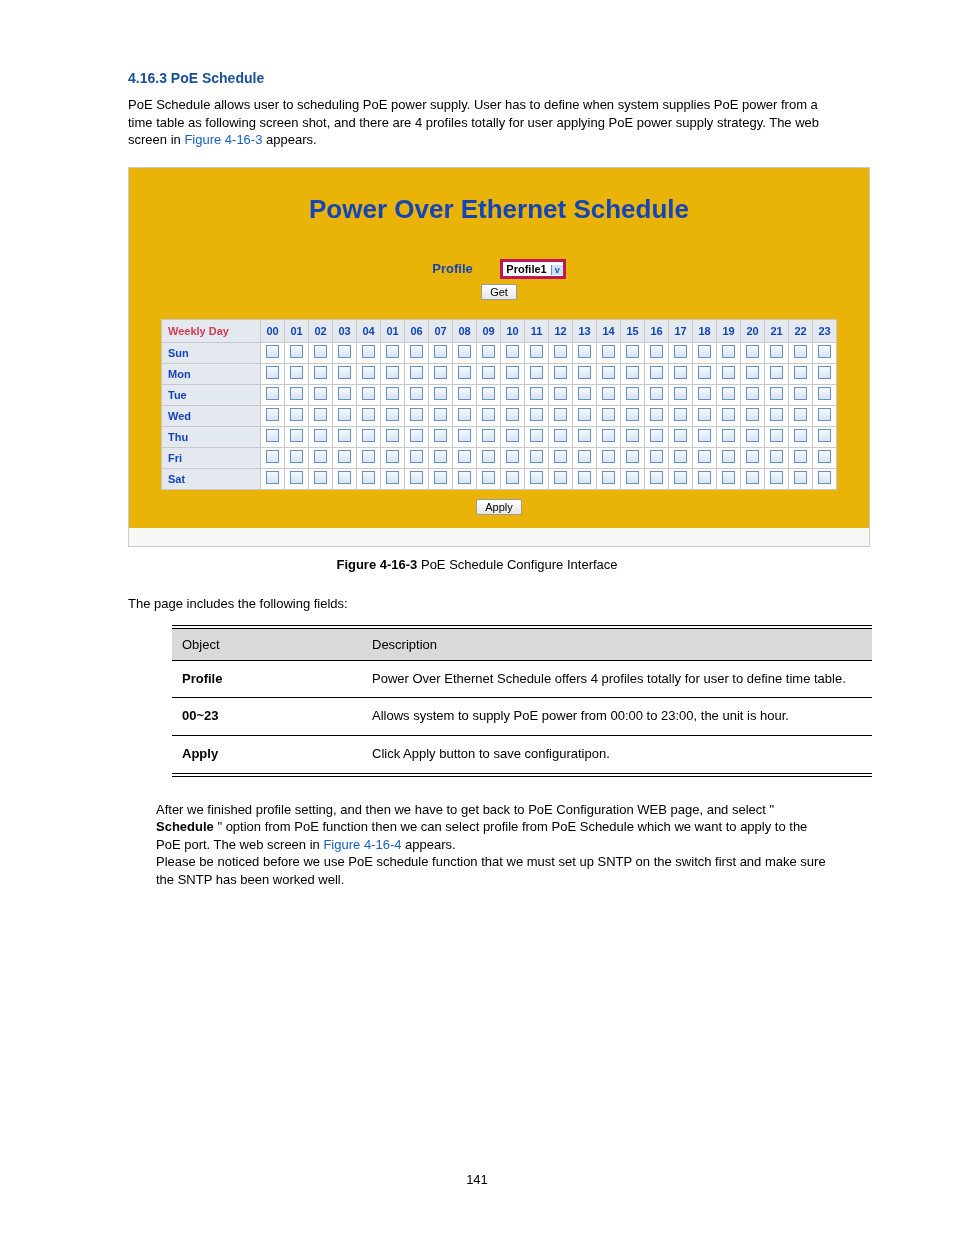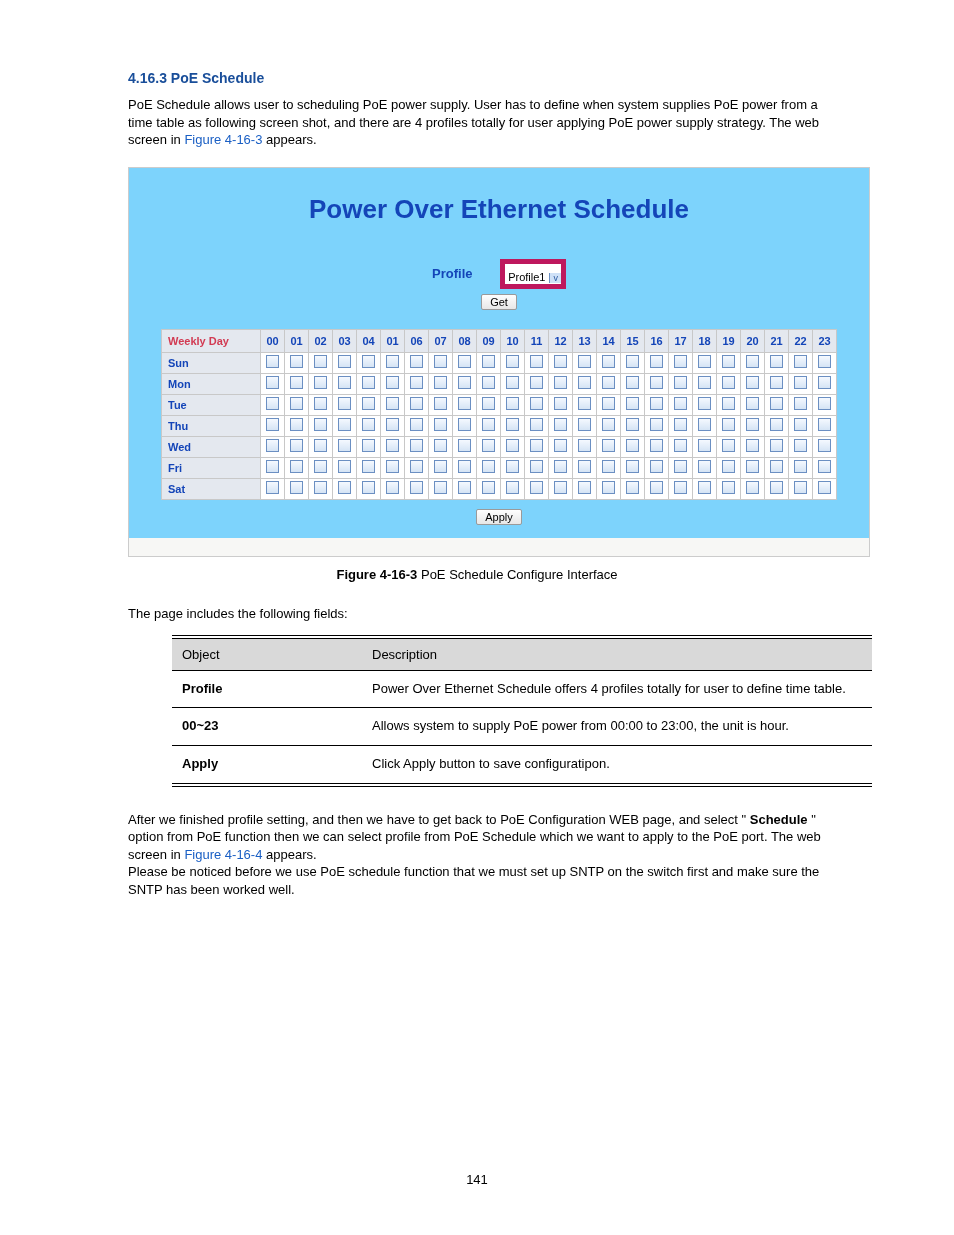--- a/index.html
+++ b/index.html
@@ -30,21 +30,21 @@
   }
   .figref { color: #1a5fc4; }
   .shot-wrap {
     width: 740px;
     margin: 0 auto 6px auto;
     border: 1px solid #ccc;
     background: #f7f7f5;
     padding-bottom: 18px;
   }
   .shot-inner {
-    background: #7dd3fc;
+    background: #eab308;
     padding: 26px 24px 12px 24px;
   }
   .shot-title {
     text-align: center;
     color: #1445b8;
     font-weight: 900;
     font-size: 26px;
     font-family: Arial, Helvetica, sans-serif;
     margin-bottom: 34px;
   }
@@ -56,24 +56,25 @@
     color: #1445b8;
     font-weight: bold;
     font-size: 13px;
     margin-right: 24px;
     display: inline-block;
     vertical-align: middle;
   }
   .profile-select {
     display: inline-block;
     vertical-align: middle;
-    border: 5px solid #be185d;
+    border: 3px solid #be185d;
     font-size: 11px;
     background: #fff;
-    padding: 7px 0 1px 3px;
+    padding: 1px 0 1px 3px;
+    font-weight: bold;
   }
   .profile-select .dd-btn {
     display: inline-block;
     background: #cfe1f7;
     border-left: 1px solid #6b8fc2;
     color: #2b5aa0;
     font-size: 9px;
     padding: 0 3px;
     margin-left: 4px;
   }
@@ -163,20 +164,21 @@
     border-top: 1px solid #000;
     padding: 6px 10px;
     vertical-align: top;
     font-size: 13px;
     line-height: 1.9;
   }
   table.fields td.obj { font-weight: bold; white-space: nowrap; width: 170px; }
   table.fields td.desc.just { text-align: justify; }
   .after {
     line-height: 1.35;
+    margin-left: 28px;
   }
   .after .bold { font-weight: bold; }
   .pagenum {
     position: absolute;
     bottom: 48px;
     left: 0; right: 0;
     text-align: center;
     font-size: 13px;
   }
 </style>
@@ -311,48 +313,48 @@
               <td class="chkcell"><span class="chk"></span></td>
               <td class="chkcell"><span class="chk"></span></td>
               <td class="chkcell"><span class="chk"></span></td>
               <td class="chkcell"><span class="chk"></span></td>
               <td class="chkcell"><span class="chk"></span></td>
               <td class="chkcell"><span class="chk"></span></td>
               <td class="chkcell"><span class="chk"></span></td>
               <td class="chkcell"><span class="chk"></span></td>
             </tr>
             <tr>
+              <td class="daycell">Wed</td>
+              <td class="chkcell"><span class="chk"></span></td>
+              <td class="chkcell"><span class="chk"></span></td>
+              <td class="chkcell"><span class="chk"></span></td>
+              <td class="chkcell"><span class="chk"></span></td>
+              <td class="chkcell"><span class="chk"></span></td>
+              <td class="chkcell"><span class="chk"></span></td>
+              <td class="chkcell"><span class="chk"></span></td>
+              <td class="chkcell"><span class="chk"></span></td>
+              <td class="chkcell"><span class="chk"></span></td>
+              <td class="chkcell"><span class="chk"></span></td>
+              <td class="chkcell"><span class="chk"></span></td>
+              <td class="chkcell"><span class="chk"></span></td>
+              <td class="chkcell"><span class="chk"></span></td>
+              <td class="chkcell"><span class="chk"></span></td>
+              <td class="chkcell"><span class="chk"></span></td>
+              <td class="chkcell"><span class="chk"></span></td>
+              <td class="chkcell"><span class="chk"></span></td>
+              <td class="chkcell"><span class="chk"></span></td>
+              <td class="chkcell"><span class="chk"></span></td>
+              <td class="chkcell"><span class="chk"></span></td>
+              <td class="chkcell"><span class="chk"></span></td>
+              <td class="chkcell"><span class="chk"></span></td>
+              <td class="chkcell"><span class="chk"></span></td>
+              <td class="chkcell"><span class="chk"></span></td>
+            </tr>
+            <tr>
               <td class="daycell">Thu</td>
-              <td class="chkcell"><span class="chk"></span></td>
-              <td class="chkcell"><span class="chk"></span></td>
-              <td class="chkcell"><span class="chk"></span></td>
-              <td class="chkcell"><span class="chk"></span></td>
-              <td class="chkcell"><span class="chk"></span></td>
-              <td class="chkcell"><span class="chk"></span></td>
-              <td class="chkcell"><span class="chk"></span></td>
-              <td class="chkcell"><span class="chk"></span></td>
-              <td class="chkcell"><span class="chk"></span></td>
-              <td class="chkcell"><span class="chk"></span></td>
-              <td class="chkcell"><span class="chk"></span></td>
-              <td class="chkcell"><span class="chk"></span></td>
-              <td class="chkcell"><span class="chk"></span></td>
-              <td class="chkcell"><span class="chk"></span></td>
-              <td class="chkcell"><span class="chk"></span></td>
-              <td class="chkcell"><span class="chk"></span></td>
-              <td class="chkcell"><span class="chk"></span></td>
-              <td class="chkcell"><span class="chk"></span></td>
-              <td class="chkcell"><span class="chk"></span></td>
-              <td class="chkcell"><span class="chk"></span></td>
-              <td class="chkcell"><span class="chk"></span></td>
-              <td class="chkcell"><span class="chk"></span></td>
-              <td class="chkcell"><span class="chk"></span></td>
-              <td class="chkcell"><span class="chk"></span></td>
-            </tr>
-            <tr>
-              <td class="daycell">Wed</td>
               <td class="chkcell"><span class="chk"></span></td>
               <td class="chkcell"><span class="chk"></span></td>
               <td class="chkcell"><span class="chk"></span></td>
               <td class="chkcell"><span class="chk"></span></td>
               <td class="chkcell"><span class="chk"></span></td>
               <td class="chkcell"><span class="chk"></span></td>
               <td class="chkcell"><span class="chk"></span></td>
               <td class="chkcell"><span class="chk"></span></td>
               <td class="chkcell"><span class="chk"></span></td>
               <td class="chkcell"><span class="chk"></span></td>

